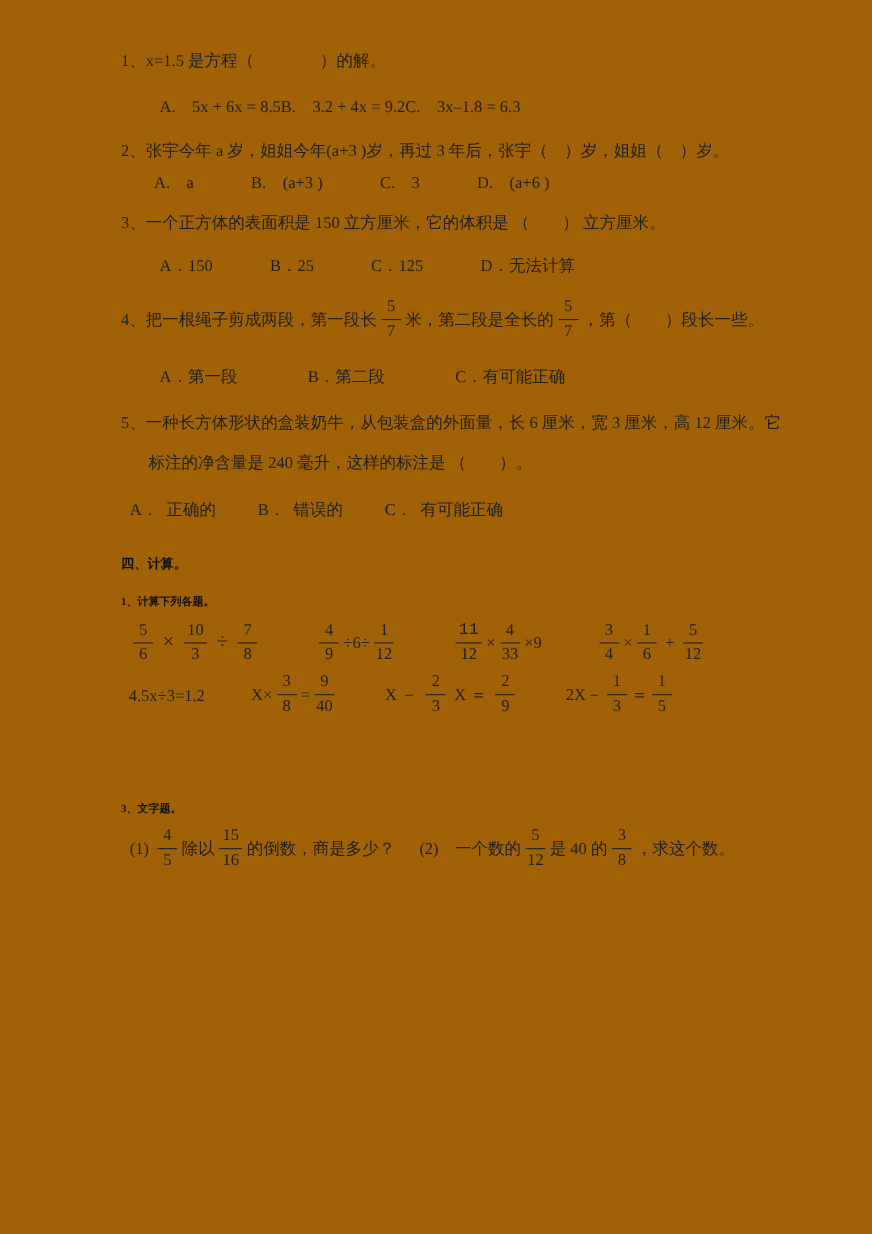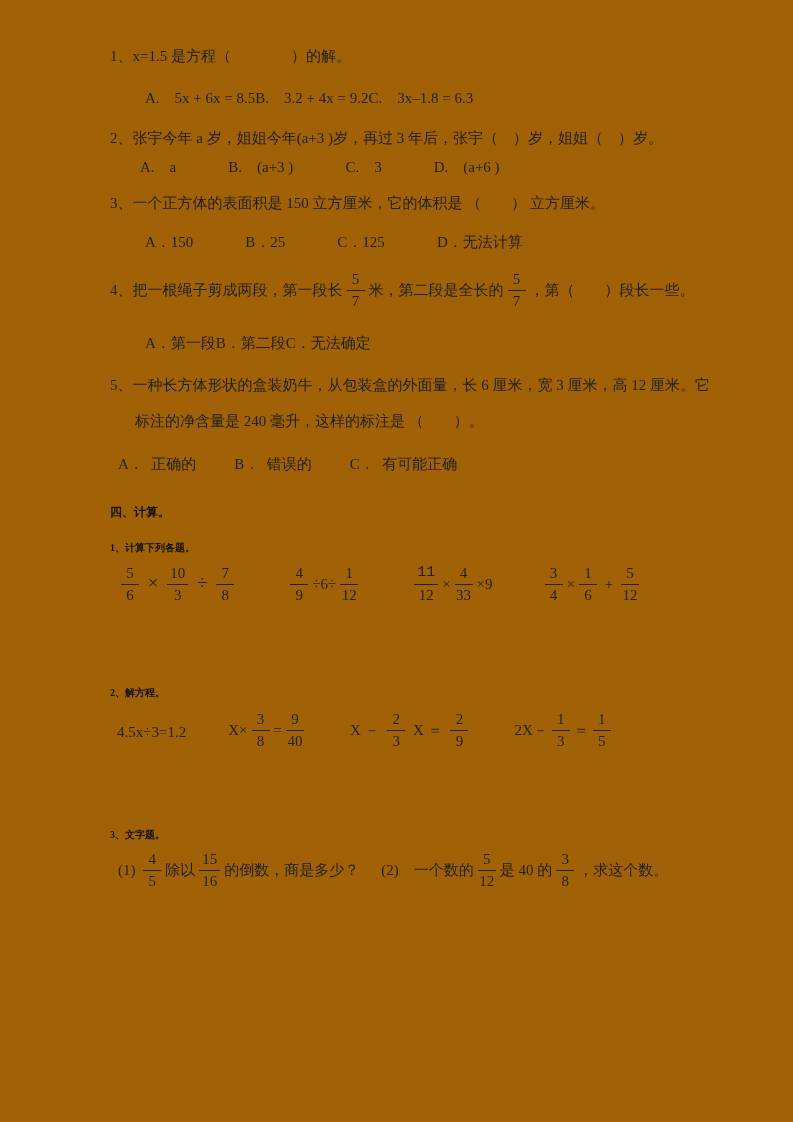--- a/index.html
+++ b/index.html
@@ -38,21 +38,21 @@
   .mt77{margin-top:77px}
 
   
   .ind35{padding-left:35px}
   .ind30{padding-left:30px}
   .ind8{padding-left:8px}
   .ind7{padding-left:7px}
   .opts1{}
   .opts2{gap:52px;}
   .opts3{gap:52px;align-items:center;}
-  .opts4{}
+  .opts4{gap:64px;}
   .opts5{gap:38px;}
   .expr-row{display:flex;align-items:center;gap:48px;white-space:pre;}
   .eq-row{display:flex;align-items:center;gap:42px;white-space:pre;}
   .prob-row{display:flex;align-items:center;gap:22px;white-space:pre;}
 </style>
 </head>
 <body>
 
 <div class="page" style="color: rgb(31, 31, 31); background: #a16207;">
 
@@ -83,21 +83,21 @@
       <span class="opt"><span>C．125</span></span>
       <span class="opt"><span>D．无法计算</span></span>
     </div>
   </section>
 
   <section>
     <div class="line rich mt20"><span>4、把一根绳子剪成两段，第一段长</span><span class="frac"><span class="fnum" style="border-bottom-color: rgb(34, 34, 34);">5</span><span class="fden">7</span></span><span>米，第二段是全长的</span><span class="frac"><span class="fnum" style="border-bottom-color: rgb(34, 34, 34);">5</span><span class="fden">7</span></span><span>，第（　　）段长一些。</span></div>
     <div class="opts opts4 ind35 mt22">
       <span class="opt"><span>A．第一段</span></span>
       <span class="opt"><span>B．第二段</span></span>
-      <span class="opt"><span>C．无法确定</span></span>
+      <span class="opt"><span>C．有可能正确</span></span>
     </div>
   </section>
 
   <section>
     <div class="line rich mt21"><span>5、一种长方体形状的盒装奶牛，从包装盒的外面量，长 6 厘米，宽 3 厘米，高 12 厘米。它</span></div>
     <div class="line rich mt15" style="padding-left:25px"><span>标注的净含量是 240 毫升，这样的标注是 （　　）。</span></div>
     <div class="opts opts5 ind8 mt22">
       <span class="opt"><span>A．  正确的</span></span>
       <span class="opt"><span>B．  错误的</span></span>
       <span class="opt"><span>C．  有可能正确</span></span>
@@ -108,21 +108,20 @@
     <h2 class="mt26">四、计算。</h2>
 
     <h3 class="mt14">1、计算下列各题。</h3>
     <div class="expr-row ind7 mt8">
       <span class="rich"><span class="frac"><span class="fnum" style="border-bottom-color: rgb(34, 34, 34);">5</span><span class="fden">6</span></span><span class="opbig"> × </span><span class="frac"><span class="fnum" style="border-bottom-color: rgb(34, 34, 34);">10</span><span class="fden">3</span></span><span class="opbig"> ÷ </span><span class="frac"><span class="fnum" style="border-bottom-color: rgb(34, 34, 34);">7</span><span class="fden">8</span></span></span>
       <span class="rich"><span class="frac"><span class="fnum" style="border-bottom-color: rgb(34, 34, 34);">4</span><span class="fden">9</span></span><span>÷6÷</span><span class="frac"><span class="fnum" style="border-bottom-color: rgb(34, 34, 34);">1</span><span class="fden">12</span></span></span>
       <span class="rich"><span class="frac"><span class="fnum" style="border-bottom-color: rgb(34, 34, 34); font-family: Liberation Mono, monospace;">11</span><span class="fden">12</span></span><span>×</span><span class="frac"><span class="fnum" style="border-bottom-color: rgb(34, 34, 34);">4</span><span class="fden">33</span></span><span>×9</span></span>
       <span class="rich"><span class="frac"><span class="fnum" style="border-bottom-color: rgb(34, 34, 34);">3</span><span class="fden">4</span></span><span>×</span><span class="frac"><span class="fnum" style="border-bottom-color: rgb(34, 34, 34);">1</span><span class="fden">6</span></span><span> + </span><span class="frac"><span class="fnum" style="border-bottom-color: rgb(34, 34, 34);">5</span><span class="fden">12</span></span></span>
     </div>
 
-    <h3 class="mt77">2、解方程。</h3>
     <div class="eq-row ind7 mt9">
       <span class="rich"><span>4.5x÷3=1.2</span></span>
       <span class="rich"><span>X×</span><span class="frac"><span class="fnum" style="border-bottom-color: rgb(34, 34, 34);">3</span><span class="fden">8</span></span><span>=</span><span class="frac"><span class="fnum" style="border-bottom-color: rgb(34, 34, 34);">9</span><span class="fden">40</span></span></span>
       <span class="rich"><span>X － </span><span class="frac"><span class="fnum" style="border-bottom-color: rgb(34, 34, 34);">2</span><span class="fden">3</span></span><span> X ＝ </span><span class="frac"><span class="fnum" style="border-bottom-color: rgb(34, 34, 34);">2</span><span class="fden">9</span></span></span>
       <span class="rich"><span>2X－</span><span class="frac"><span class="fnum" style="border-bottom-color: rgb(34, 34, 34);">1</span><span class="fden">3</span></span><span>＝</span><span class="frac"><span class="fnum" style="border-bottom-color: rgb(34, 34, 34);">1</span><span class="fden">5</span></span></span>
     </div>
 
     <h3 class="mt73">3、文字题。</h3>
     <div class="prob-row ind8 mt7">
       <span class="rich"><span>(1) </span><span class="frac"><span class="fnum" style="border-bottom-color: rgb(34, 34, 34);">4</span><span class="fden">5</span></span><span>除以</span><span class="frac"><span class="fnum" style="border-bottom-color: rgb(34, 34, 34);">15</span><span class="fden">16</span></span><span>的倒数，商是多少？</span></span>

